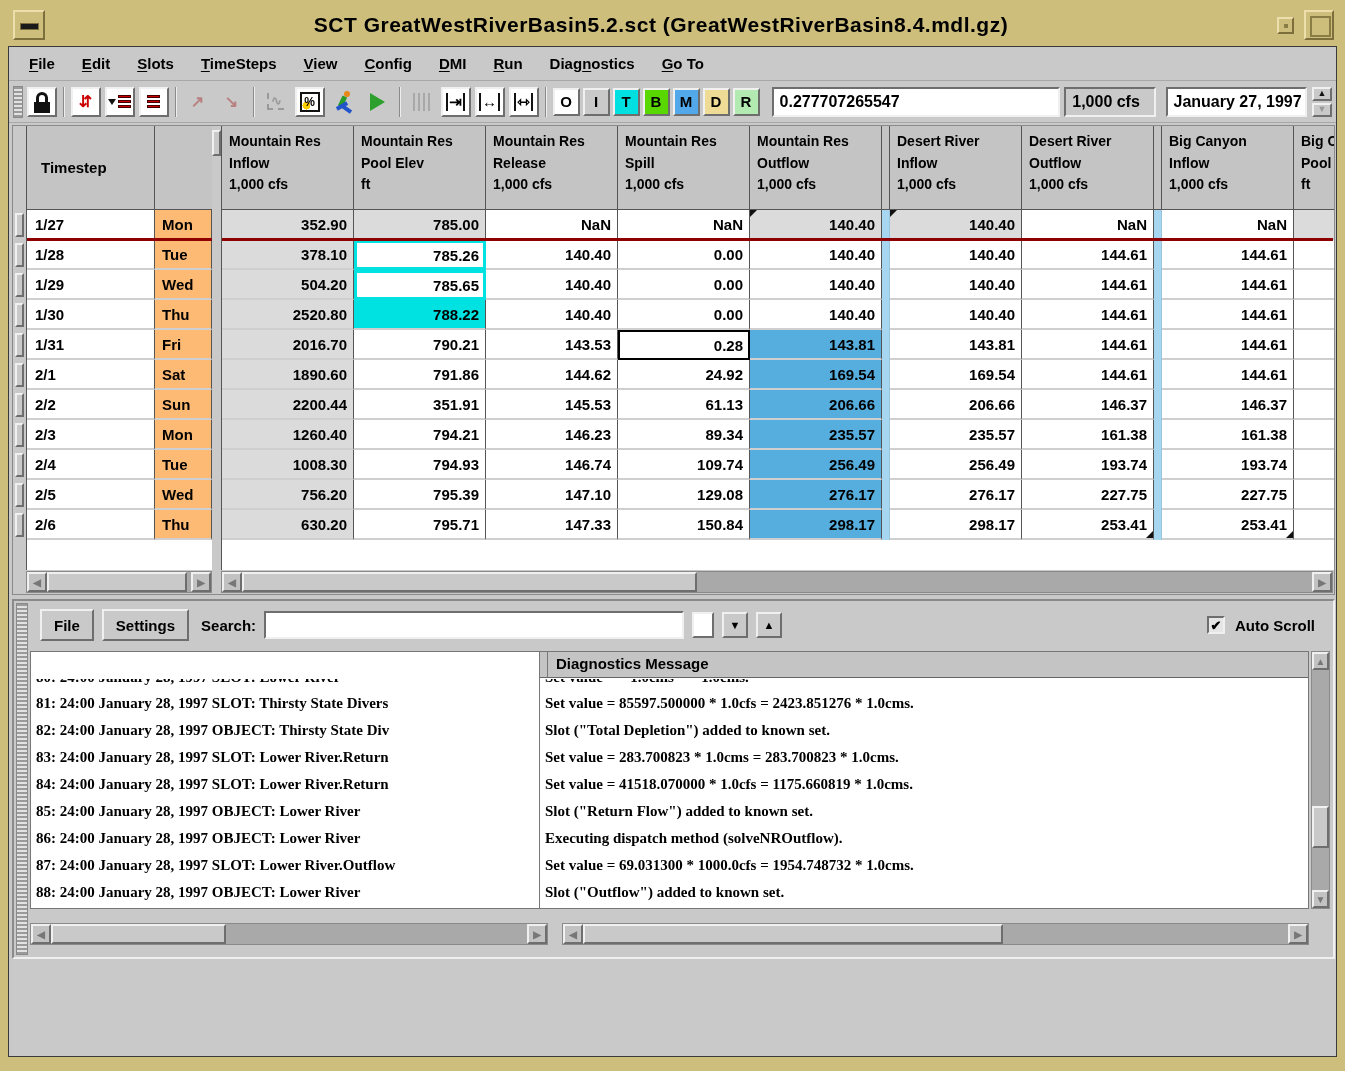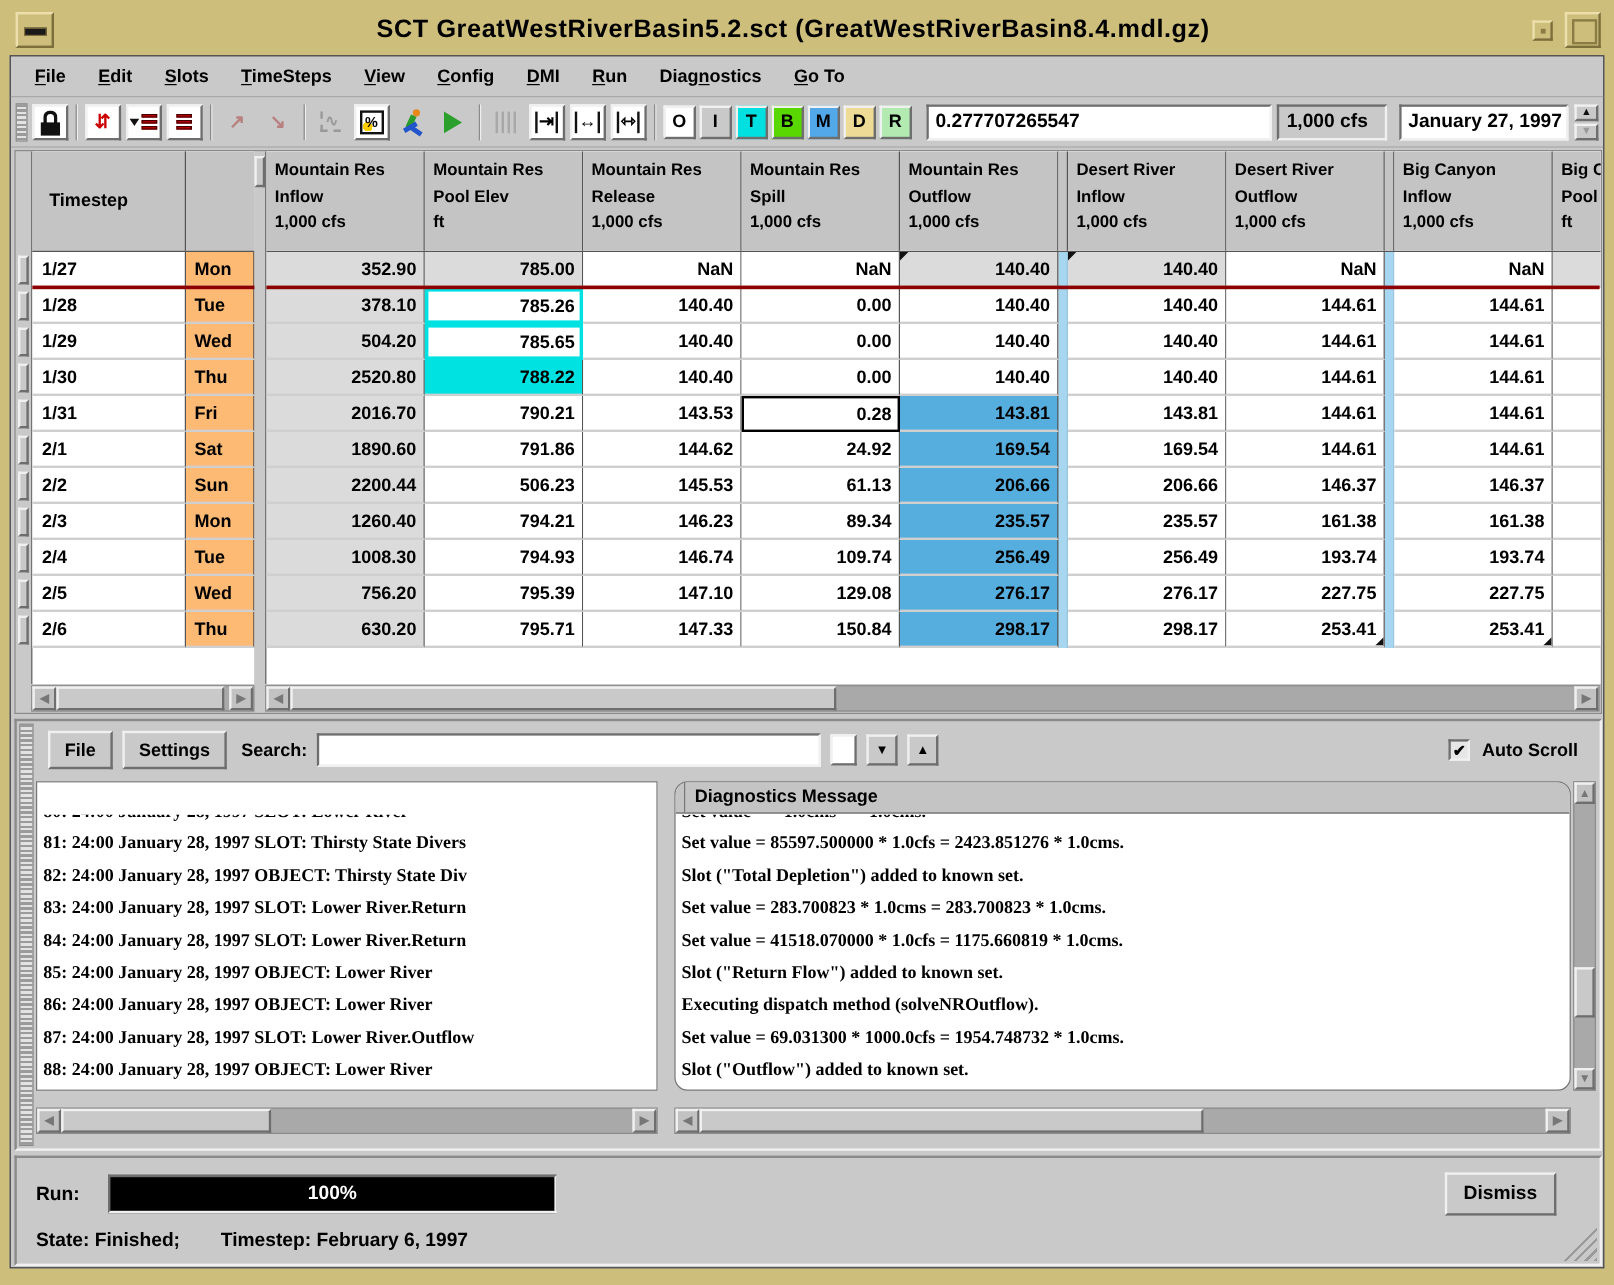--- a/index.html
+++ b/index.html
@@ -584,21 +584,21 @@
               <div class="cell" style="width: 132px;">
                 <span>144.61</span>
               </div>
               <div class="cell" style="width: 47px;"></div>
             </div>
             <div class="drow">
               <div class="cell g" style="width: 132px;">
                 <span>2200.44</span>
               </div>
               <div class="cell" style="width: 132px;">
-                <span>506.23</span>
+                <span>351.91</span>
               </div>
               <div class="cell" style="width: 132px;">
                 <span>145.53</span>
               </div>
               <div class="cell" style="width: 132px;">
                 <span>61.13</span>
               </div>
               <div class="cell b" style="width: 132px;">
                 <span>206.66</span>
               </div>
@@ -783,21 +783,21 @@
             <div class="dline">85: 24:00 January 28, 1997 OBJECT: Lower River</div>
             <div class="dline">86: 24:00 January 28, 1997 OBJECT: Lower River</div>
             <div class="dline">87: 24:00 January 28, 1997 SLOT: Lower River.Outflow</div>
             <div class="dline">88: 24:00 January 28, 1997 OBJECT: Lower River</div>
             <div class="dline">89:</div>
           </div>
       </div>
 
       <div class="hsplit" style="left:536px;"></div>
 
-      <div class="dlist" style="left:548px;right:24px;border-radius:11px;">
+      <div class="dlist" style="left:525px;right:24px;">
         <div class="dlist-head">
           <div class="dl-h-stub" style="width:8px;"></div>
           <div class="dl-h-lbl">Diagnostics Message</div>
         </div>
         <div class="dl-body" id="msgbody">
             <div class="clipline">
               <span>Set value = * 1.0cms = * 1.0cms.</span>
             </div>
             <div class="dline">Set value = 85597.500000 * 1.0cfs = 2423.851276 * 1.0cms.</div>
             <div class="dline">Slot ("Total Depletion") added to known set.</div>
@@ -822,27 +822,15 @@
         <div class="sb-thumb" style="width:175px;"></div>
         <div class="sb-ar" style="margin-left:auto;">▶</div>
       </div>
       <div class="hsb" style="left:548px;right:24px;bottom:12px;">
         <div class="sb-ar">◀</div>
         <div class="sb-thumb" style="width:420px;"></div>
         <div class="sb-ar" style="margin-left:auto;">▶</div>
       </div>
     </div>
 
-    <div class="status">
-      <div class="run-lbl">Run:</div>
-      <div class="progress">
-        <div class="pct">100%</div>
-      </div>
-      <div class="dismiss">Dismiss</div>
-      <div class="state-line">
-        <span>State: Finished;</span>
-        <span>Timestep: February 6, 1997</span>
-      </div>
-      <div class="rgrip"></div>
-    </div>
 
   </div>
 </div>
 
 </body></html>

